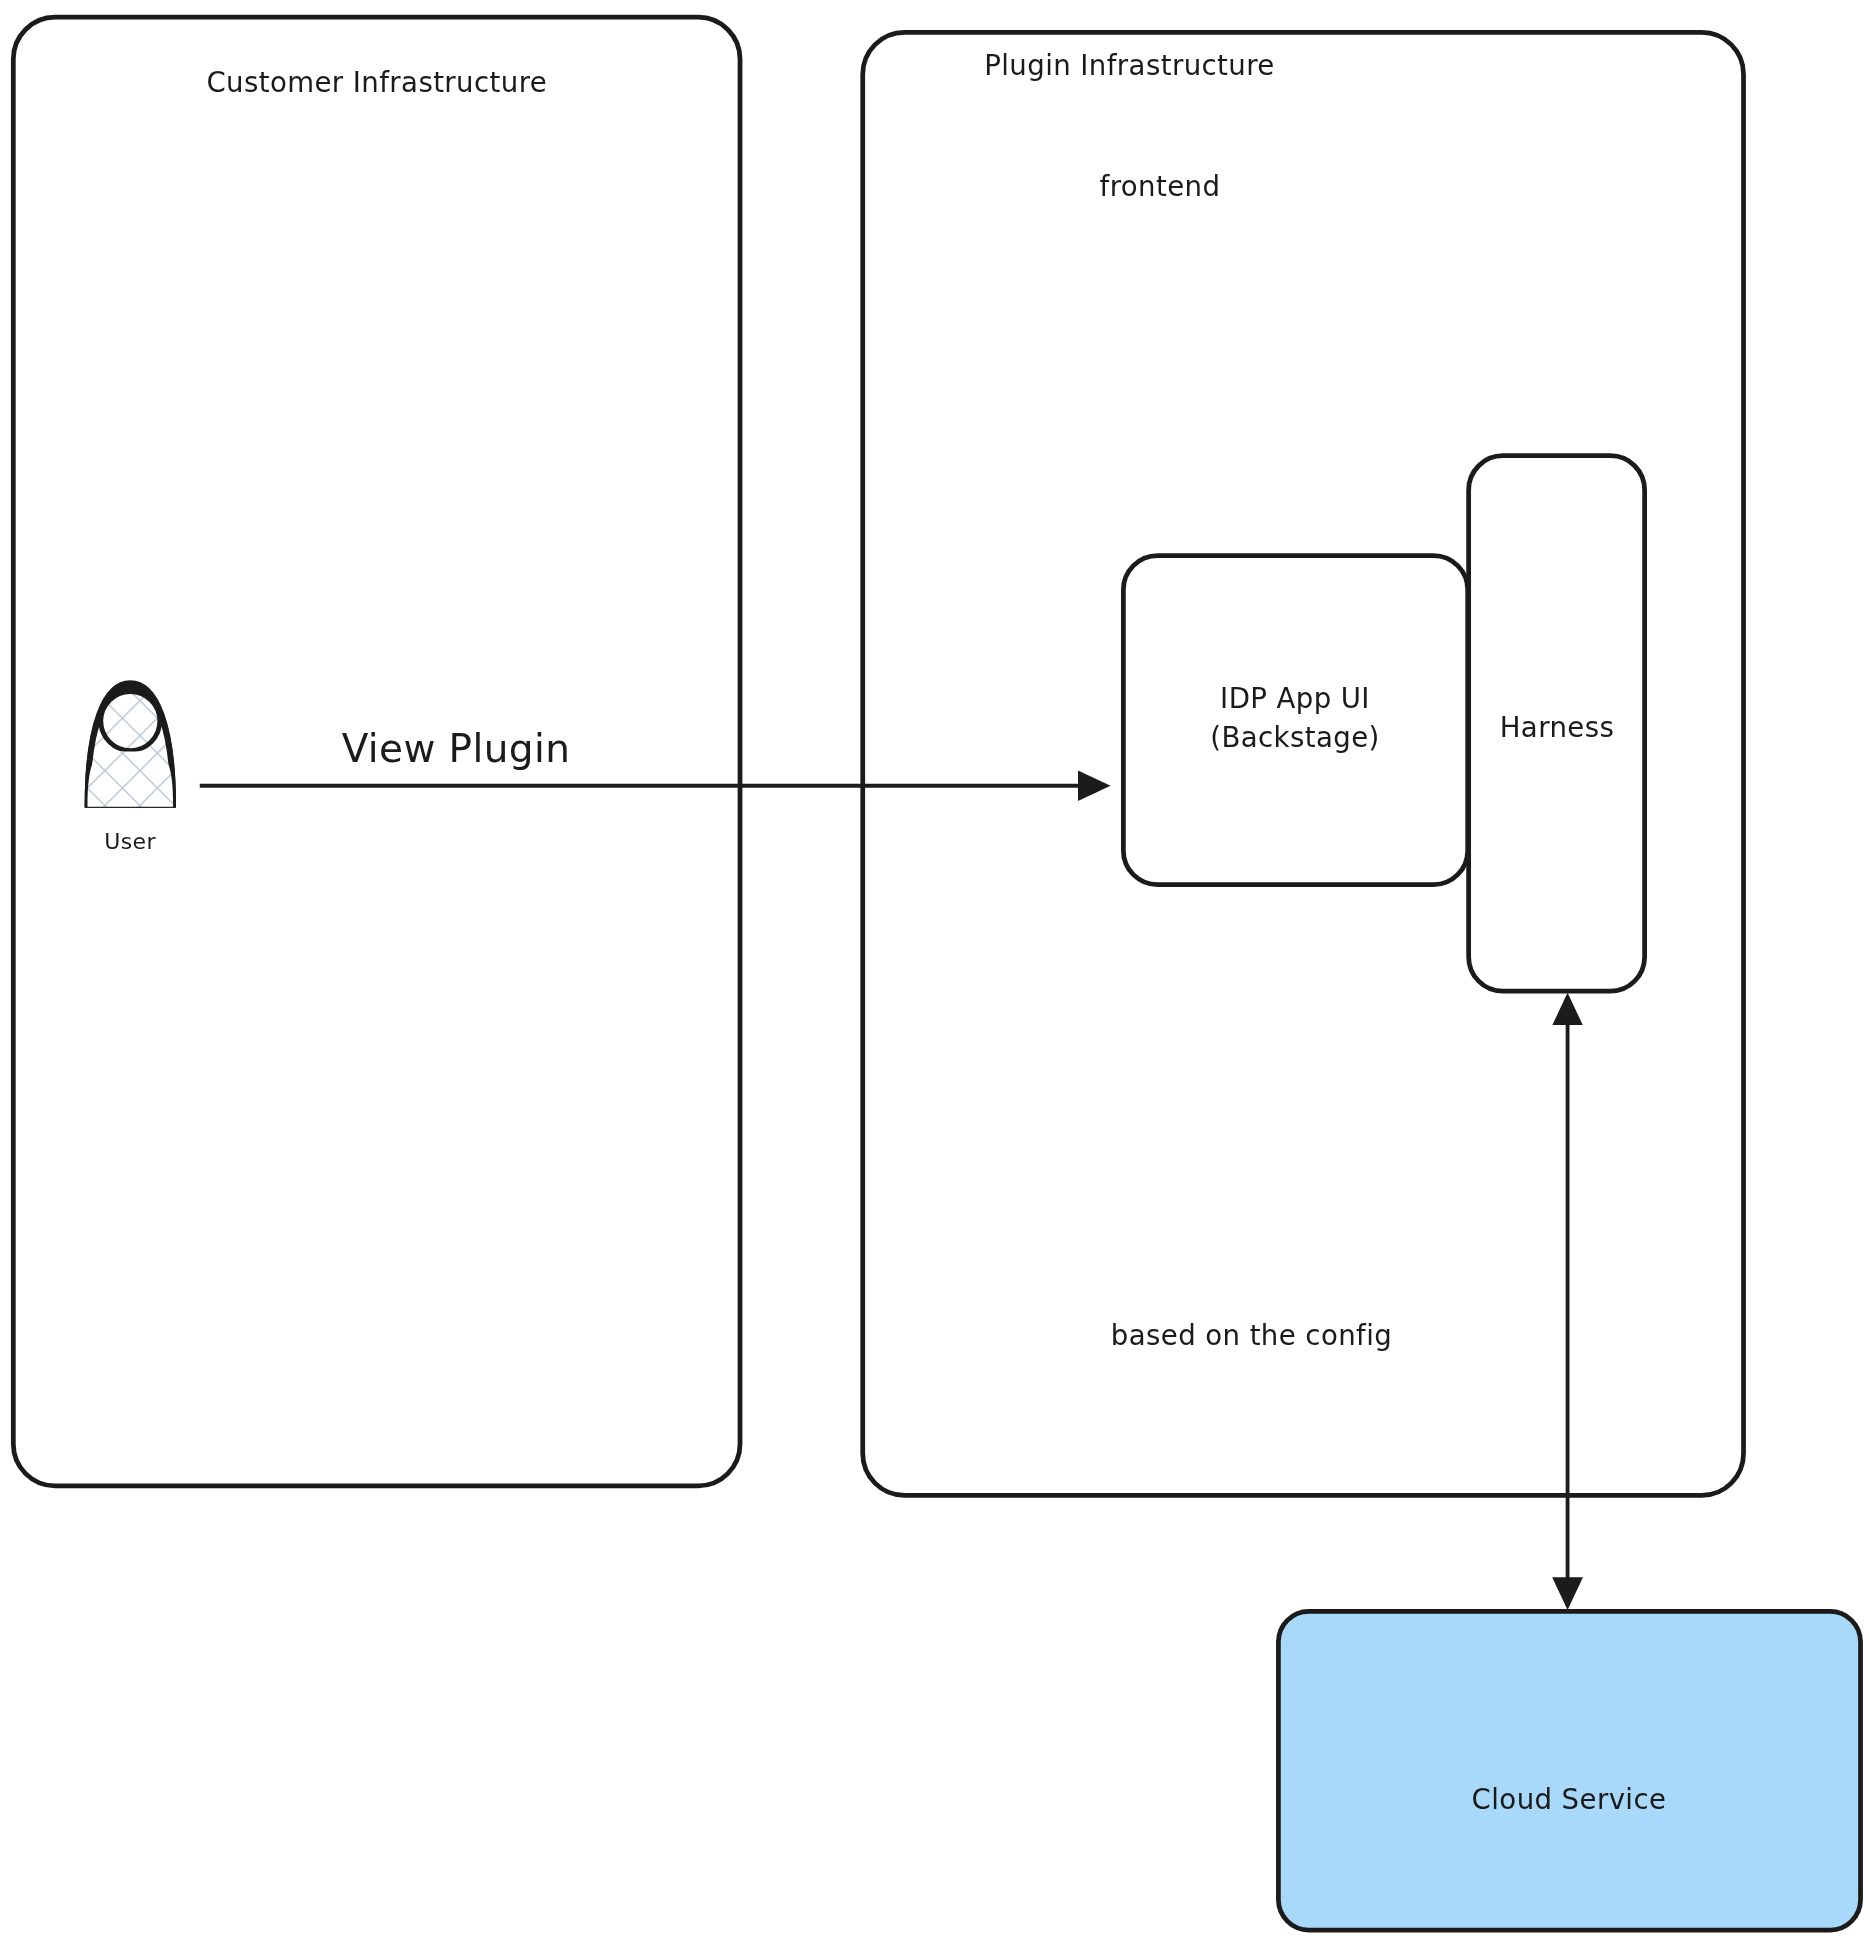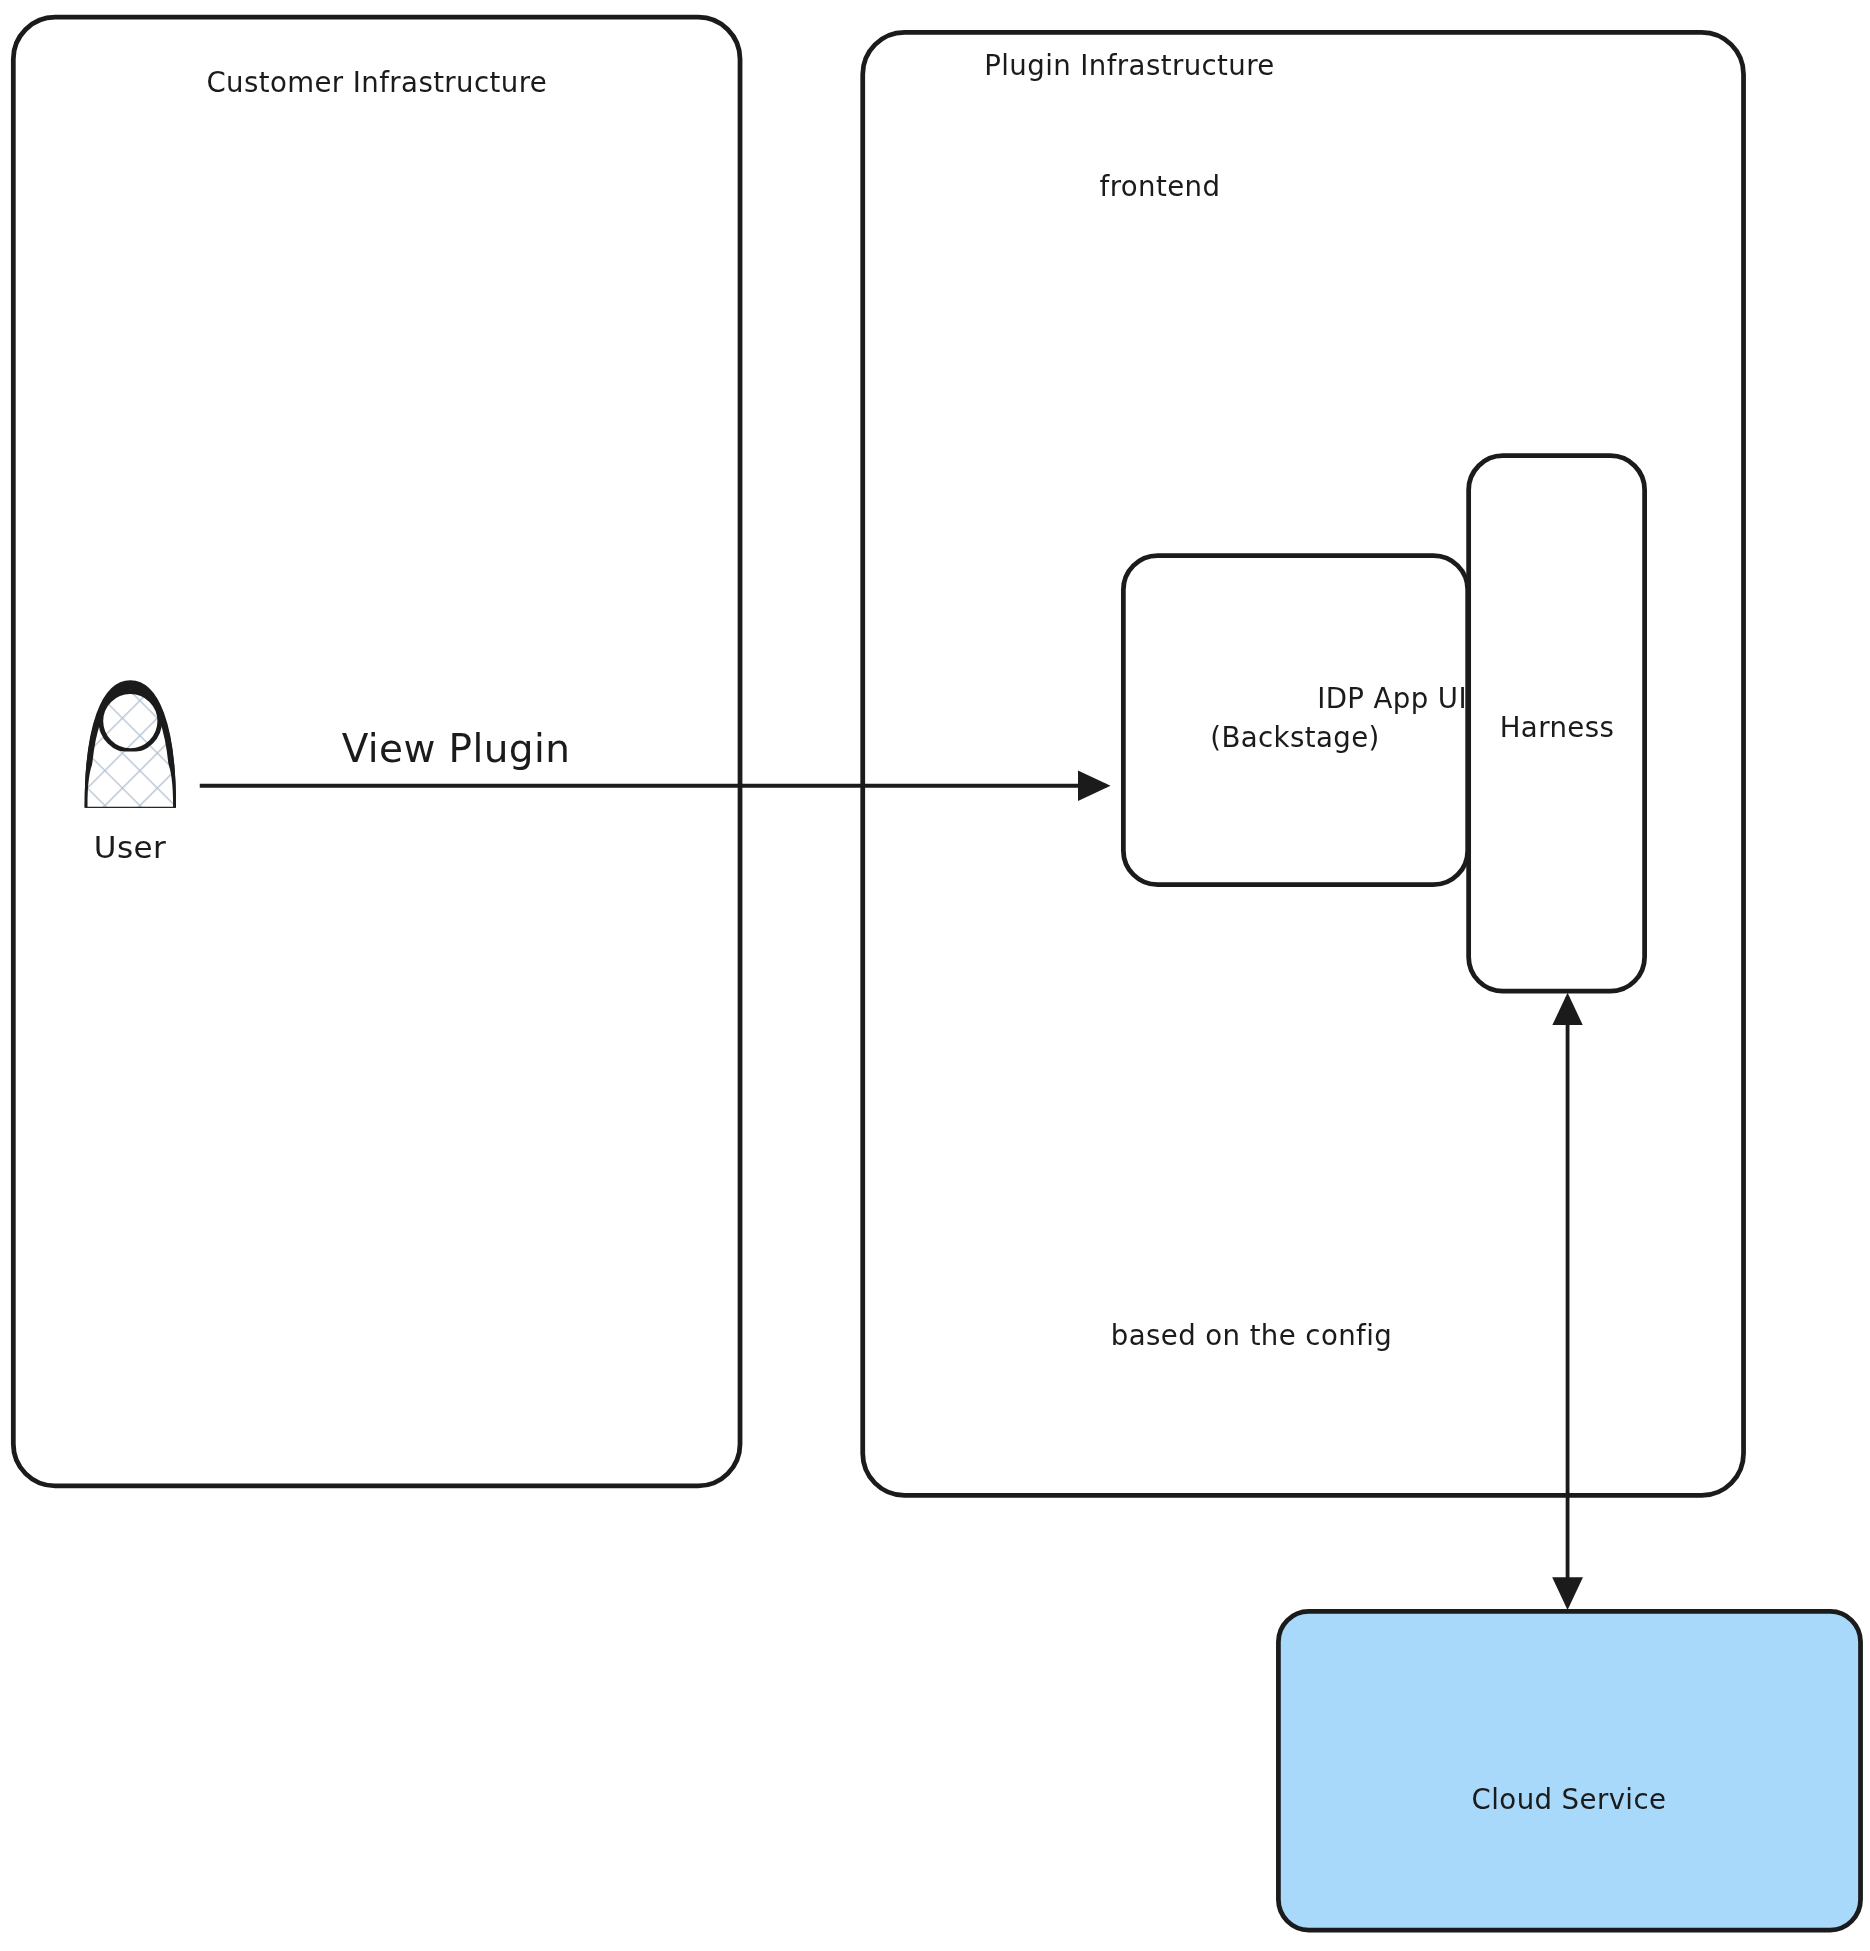--- a/index.html
+++ b/index.html
@@ -33,21 +33,21 @@
     text-align: center;
     line-height: 1.32;
     letter-spacing: 0.4px;
     user-select: none;
   }
   .t-group-title { font-size: 27.6px; }
   .t-sub-title   { font-size: 27.6px; }
   .t-node        { font-size: 27.6px; }
   .t-edge        { font-size: 39px; }
   .t-edge-small  { font-size: 27.6px; }
-  .t-actor       { font-size: 31px; }
+  .t-actor       { font-size: 22px; }
   .t-cloud       { font-size: 27.6px; margin-top: 29px; }
 </style>
 </head>
 <body>
 
 <div id="canvas">
 
   <svg class="layer" viewBox="0 0 1967 2052" xmlns="http://www.w3.org/2000/svg">
     <defs>
       <pattern id="crosshatch" width="26" height="26" patternUnits="userSpaceOnUse" patternTransform="rotate(45)">
@@ -89,21 +89,21 @@
   <div class="dg-text t-group-title" style="left:13.3px; top:65px; width:727px;">Customer Infrastructure</div>
 
   <div class="dg-text t-group-title" style="left:863px; top:48px; width:533px;">Plugin Infrastructure</div>
 
   <div class="dg-text t-sub-title" style="left:1008px; top:169px; width:304px;">frontend</div>
 
   <div class="dg-text t-actor" style="left:35px; top:827px; width:190px;">User</div>
 
   <div class="dg-text t-edge" style="left:247px; top:723px; width:418px;">View Plugin</div>
 
-  <div class="dg-text t-node" style="left:1123px; top:681px; width:344px;text-align:right;">IDP App UI</div>
+  <div class="dg-text t-node" style="left:1123px; top:681px; width:344px;">IDP App UI</div>
   <div class="dg-text t-node" style="left:1123px; top:692px; width:344px;margin-top:28px;">(Backstage)</div>
 
   <div class="dg-text t-node" style="left:1469px; top:710px; width:176px;">Harness</div>
 
   <div class="dg-text t-edge-small" style="left:989px; top:1318px; width:525px;">based on the config</div>
 
   <div class="dg-text t-cloud" style="left:1278px; top:1753px; width:582px;">Cloud Service</div>
 
 </div>
 

